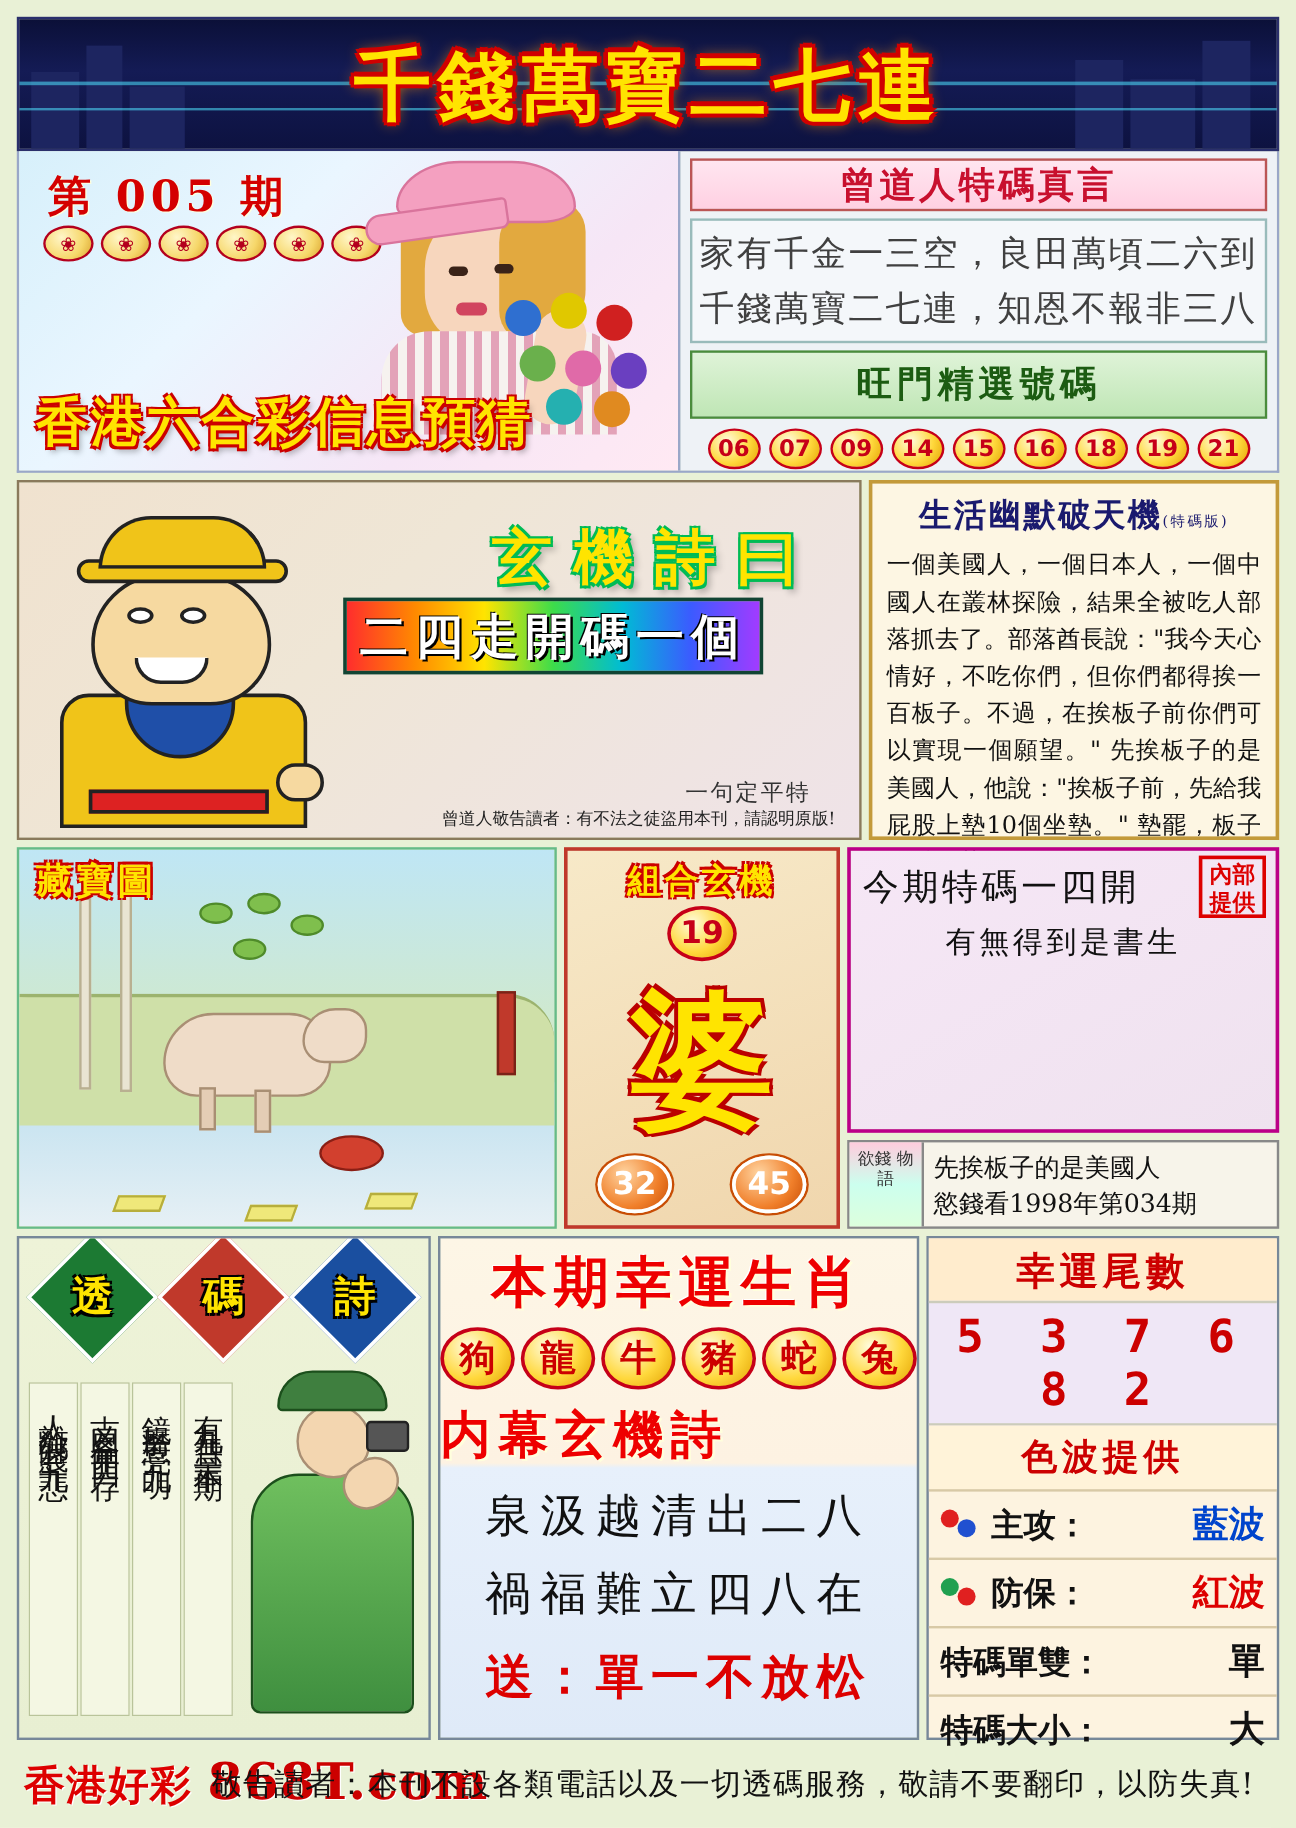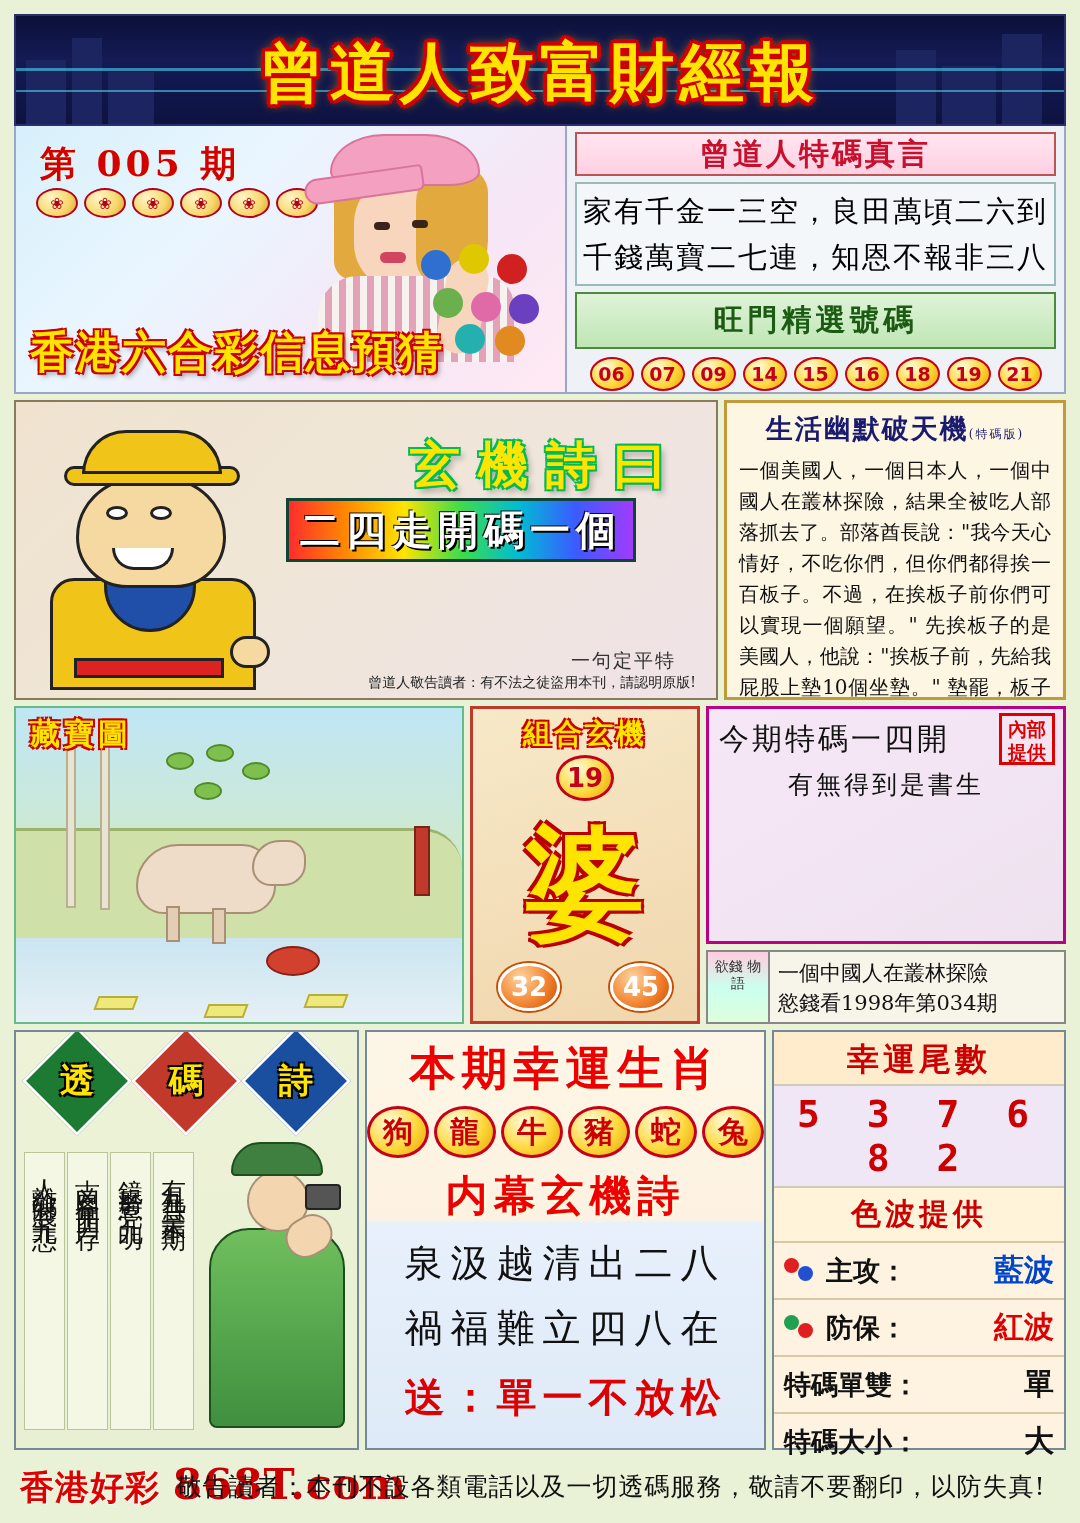--- a/index.html
+++ b/index.html
@@ -81,21 +81,21 @@
   .dots i { position:absolute; width:30px; height:30px; border-radius:50%; display:block; }
   .topright { flex:1; background:#eef2f6; display:flex; flex-direction:column; }
   .tr-head {
     height:44px; background:linear-gradient(180deg,#ffe6f0,#ffd0e2);
     border:2px solid #b55; margin:6px 8px 0 8px;
     display:flex; align-items:center; justify-content:center;
     font-family:"DejaVu Serif", serif; font-weight:bold; font-size:30px; color:#c8102e; letter-spacing:3px;
   }
   .tr-poem { margin:6px 8px 0 8px; background:#f4f7fa; border:2px solid #9bb; padding:4px 6px; }
   .tr-poem div {
-    font-family:"DejaVu Serif", serif; font-size:29px; color:#000000; letter-spacing:2px;
+    font-family:"DejaVu Serif", serif; font-size:29px; color:#404040; letter-spacing:2px;
     line-height:46px; white-space:nowrap;
   }
   .tr-head2 {
     height:57px; background:linear-gradient(180deg,#dff3d8,#bfe6b5);
     border:2px solid #4a8c3c; margin:6px 8px 0 8px;
     display:flex; align-items:center; justify-content:center;
     font-family:"DejaVu Serif", serif; font-weight:bold; font-size:30px; color:#1c5c12; letter-spacing:4px;
   }
   .tr-nums { margin:8px 8px 0 8px; display:flex; gap:7px; justify-content:center; }
   .nball {
@@ -221,21 +221,21 @@
     position:relative; padding-top:6px;
   }
   .c-title { text-align:center; font-family:"DejaVu Serif",serif; font-weight:bold; font-size:46px; color:#e00; letter-spacing:6px; text-shadow:2px 2px 0 #ffd,-1px -1px 0 #fff;}
   .zodiacs { display:flex; justify-content:center; gap:5px; margin-top:6px; }
   .zod {
     width:62px; height:52px; border-radius:50%;
     background:radial-gradient(circle at 35% 28%, #fffbdc, #ffd83c 55%, #e2a000);
     border:3px solid #c60018; color:#c00; font-weight:bold; font-size:30px;
     display:flex; align-items:center; justify-content:center; font-family:"DejaVu Serif",serif;
   }
-  .c-title2 { text-align:center; font-family:"DejaVu Serif",serif; font-weight:bold; font-size:42px; color:#e00; letter-spacing:6px; margin-top:10px; text-shadow:2px 2px 0 #ffd;}
+  .c-title2 { text-align:left; font-family:"DejaVu Serif",serif; font-weight:bold; font-size:42px; color:#e00; letter-spacing:6px; margin-top:10px; text-shadow:2px 2px 0 #ffd;}
   .c-line { text-align:center; font-family:"DejaVu Serif",serif; font-size:38px; color:#111; letter-spacing:8px; margin-top:14px;}
   .c-send { text-align:center; font-family:"DejaVu Serif",serif; font-weight:bold; font-size:40px; color:#d00; letter-spacing:6px; margin-top:16px;}
   .rightbox { width:300px; border:2px solid #789; background:#fdf3e0; display:flex; flex-direction:column;}
   .rb-h { text-align:center; font-family:"DejaVu Serif",serif; font-weight:bold; font-size:32px; color:#c00; letter-spacing:4px; padding:6px 0 2px 0; background:#ffeccd;}
   .rb-nums { text-align:center; font-family:"DejaVu Sans Mono", monospace; font-weight:bold; font-size:38px; color:#c00; letter-spacing:12px; background:#efe7f6; padding:6px 0; border-top:2px solid #ccb; border-bottom:2px solid #ccb;}
   .rb-h2 { text-align:center; font-family:"DejaVu Serif",serif; font-weight:bold; font-size:30px; color:#c00; letter-spacing:4px; padding:6px 0; background:#fff3d9;}
   .rb-row { display:flex; align-items:center; gap:8px; padding:7px 10px; border-top:2px solid #d8c9a6;}
   .rb-row .dots2 { width:34px; height:26px; position:relative;}
   .rb-row .dots2 i { position:absolute; width:15px; height:15px; border-radius:50%; display:block;}
   .rb-lab { font-family:"DejaVu Serif",serif; font-weight:bold; font-size:27px; color:#111; }
@@ -257,21 +257,21 @@
     <div class="skyline">
       <span class="b" style="left:10px;width:40px;height:64px"></span>
       <span class="b" style="left:56px;width:30px;height:86px"></span>
       <span class="b" style="left:92px;width:46px;height:52px"></span>
       <span class="b" style="left:880px;width:40px;height:74px"></span>
       <span class="b" style="left:926px;width:54px;height:58px"></span>
       <span class="b" style="left:986px;width:40px;height:90px"></span>
       <span class="l" style="left:0;top:52px;width:1080px;height:3px"></span>
       <span class="l" style="left:0;top:74px;width:1080px;height:2px"></span>
     </div>
-    <div class="masthead-title">曾道人致富財經報</div>
+    <div class="masthead-title">千錢萬寶二七連</div>
   </div>
 
   <div class="topband">
     <div class="topleft">
       <div class="issue">第 005 期</div>
       <div class="balls-row">
         <span class="ball-sm">❀</span>
         <span class="ball-sm">❀</span>
         <span class="ball-sm">❀</span>
         <span class="ball-sm">❀</span>
@@ -385,21 +385,21 @@
     </div>
     <div class="rightcol">
       <div class="tips">
         <div class="stamp">內部提供</div>
         <div class="l1">今期特碼一四開</div>
         <div class="l2">有無得到是書生</div>
       </div>
       <div class="money">
         <div class="money-badge">欲錢 物語</div>
         <div class="money-lines">
-          <div>一個中國人在叢林探險</div>
+          <div>先挨板子的是美國人</div>
           <div>慾錢看1998年第034期</div>
         </div>
       </div>
     </div>
   </div>
 
   <div class="bottom">
     <div class="toume">
       <div class="dia-row">
         <div class="diamond" style="background:#1c7a33">

